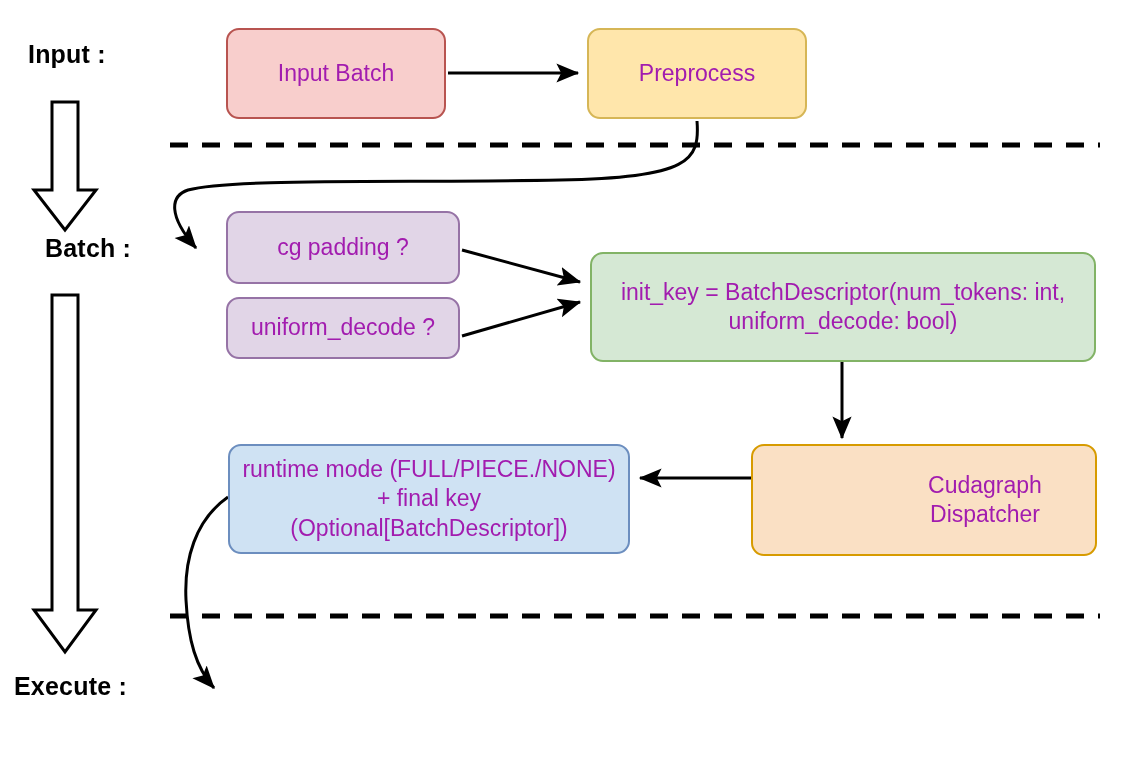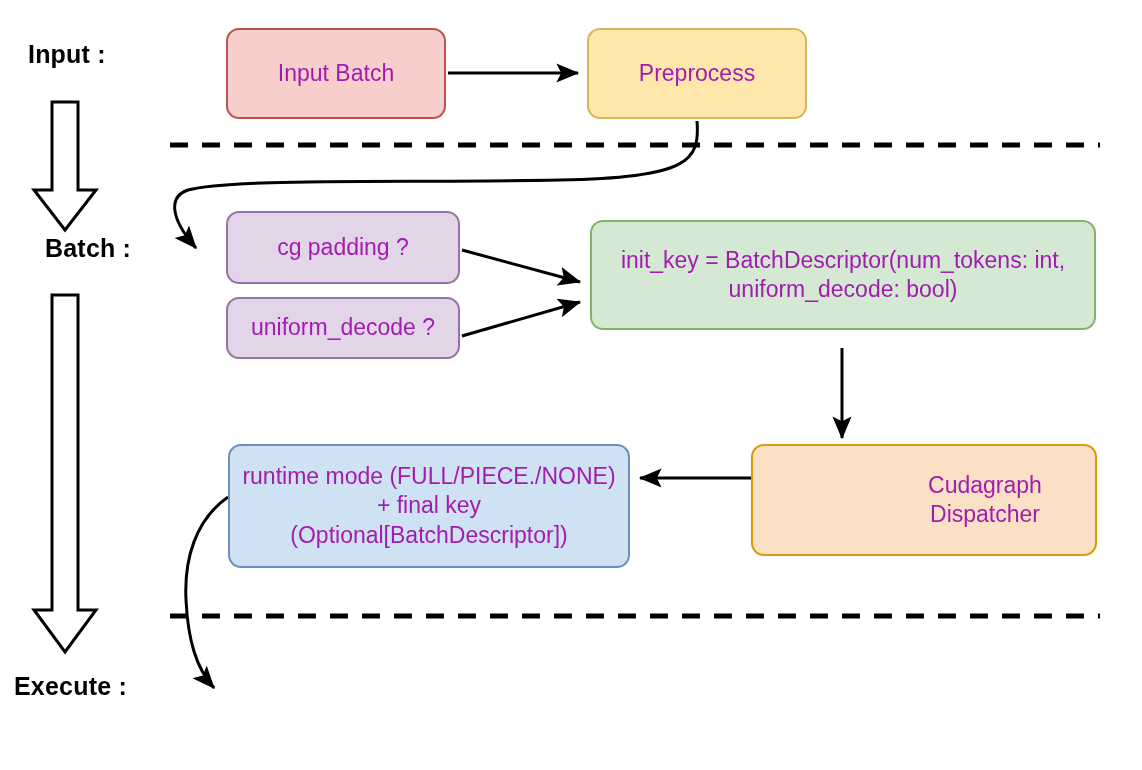--- a/index.html
+++ b/index.html
@@ -122,34 +122,34 @@
   </div>
 
   <div class="node purple" style="left:226px; top:211px; width:234px; height:73px;">
     <span>cg padding ?</span>
   </div>
 
   <div class="node purple" style="left:226px; top:297px; width:234px; height:62px;">
     <span>uniform_decode ?</span>
   </div>
 
-  <div class="node green" style="left:590px; top:220px; width:506px; height:110px;">
+  <div class="node green" style="left:590px; top:252px; width:506px; height:110px;">
     <span>
       <span class="label-line">init_key = BatchDescriptor(num_tokens: int,</span>
       <span class="label-line">uniform_decode: bool)</span>
     </span>
   </div>
 
   <div class="node orange-outer" style="left:751px; top:444px; width:346px; height:112px;">
     <span class="outer-text" style="white-space: pre-line;">Cudagraph
 Dispatcher</span>
   </div>
 
 
-  <div class="node blue" style="left:228px; top:444px; width:402px; height:124px;">
+  <div class="node blue" style="left:228px; top:444px; width:402px; height:110px;">
     <span>
       <span class="label-line">runtime mode (FULL/PIECE./NONE)</span>
       <span class="label-line">+ final key (Optional[BatchDescriptor])</span>
     </span>
   </div>
 
 
 </div>
 
 </body></html>

